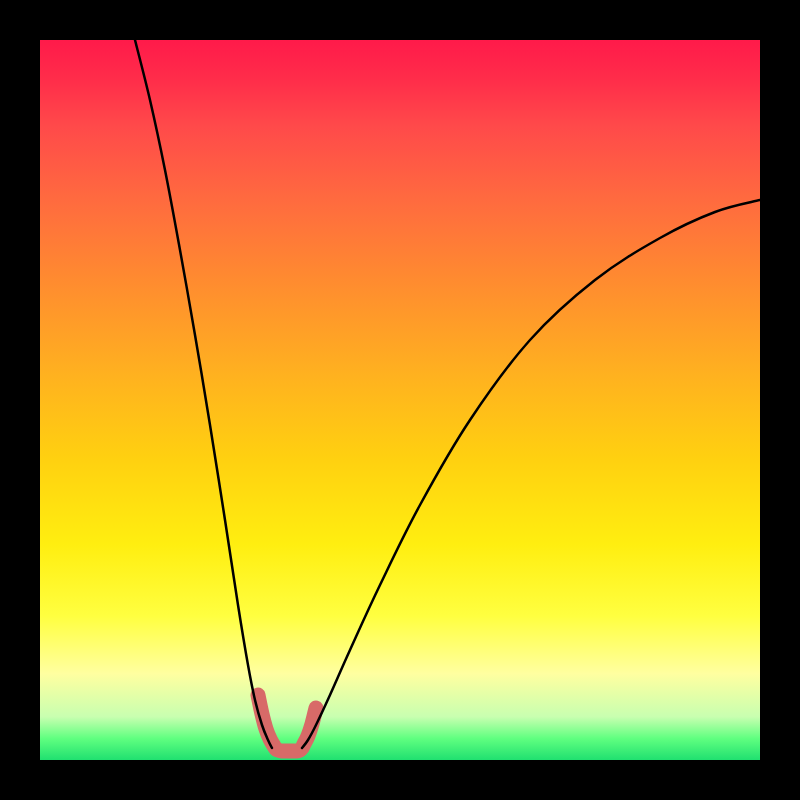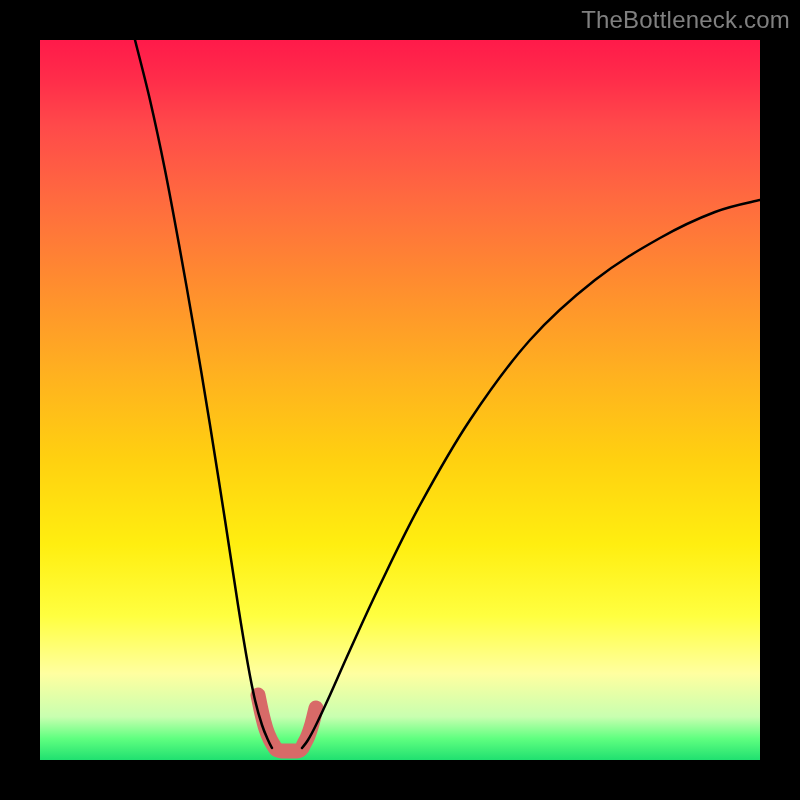--- a/index.html
+++ b/index.html
@@ -75,14 +75,13 @@
   <div class="plot-area">
     <div class="gradient-bg"></div>
 
     <svg class="curve" viewBox="0 0 720 720" preserveAspectRatio="none">
       <path id="path-marker" fill="none" stroke-linecap="round" stroke-linejoin="round" d="M 218 655 C 218.72 658.42, 220.56 667.88, 222 674 C 223.44 680.12, 224.56 684.5, 226 689 C 227.44 693.5, 228.56 695.94, 230 699 C 231.44 702.06, 232.92 704.2, 234 706 C 235.08 707.8, 235.28 708.28, 236 709 C 236.72 709.72, 236.92 709.64, 238 710 C 239.08 710.36, 240.02 710.82, 242 711 C 243.98 711.18, 246.48 711, 249 711 C 251.52 711, 254.02 711.18, 256 711 C 257.98 710.82, 258.92 710.54, 260 710 C 261.08 709.46, 261.28 709.08, 262 708 C 262.72 706.92, 262.92 706.16, 264 704 C 265.08 701.84, 266.56 699.6, 268 696 C 269.44 692.4, 270.56 689.04, 272 684 C 273.44 678.96, 275.28 670.88, 276 668" stroke="#d86a68" stroke-width="15"></path>
       <path id="path-left" fill="none" stroke-linecap="round" stroke-linejoin="round" d="M 95 0 C 97.7 10.799999999999999, 104.6 36.6, 110 60 C 115.4 83.4, 119.6 103, 125 130 C 130.4 157, 134.6 180.3, 140 210 C 145.4 239.7, 149.6 263.5, 155 295 C 160.4 326.5, 164.6 351.7, 170 385 C 175.4 418.3, 179.96 447.6, 185 480 C 190.04 512.4, 193.86 538.9, 198 565 C 202.14 591.1, 204.94 607.9, 208 625 C 211.06 642.1, 212.48 649.2, 215 660 C 217.52 670.8, 219.66 677.8, 222 685 C 224.34 692.2, 226.2 695.86, 228 700 C 229.8 704.14, 231.28 706.56, 232 708" stroke="#000000" stroke-width="2.5"></path>
       <path id="path-right" fill="none" stroke-linecap="round" stroke-linejoin="round" d="M 262 708 C 263.08 706.56, 265.48 704.14, 268 700 C 270.52 695.86, 272.04 693.1, 276 685 C 279.96 676.9, 283.88 668.5, 290 655 C 296.12 641.5, 301 629.8, 310 610 C 319 590.2, 327.4 571.1, 340 545 C 352.6 518.9, 363.8 494.7, 380 465 C 396.2 435.3, 410.2 409.7, 430 380 C 449.8 350.3, 467.5 325.2, 490 300 C 512.5 274.8, 531.6 258.36, 555 240 C 578.4 221.64, 598.4 210.24, 620 198 C 641.6 185.76, 657 178.84, 675 172 C 693 165.16, 711.9 162.16, 720 160" stroke="#000000" stroke-width="2.5"></path>
     </svg>
   </div>
 
-  <div class="watermark">TheBottleneck.com</div>
 </div>
 
 </body></html>

